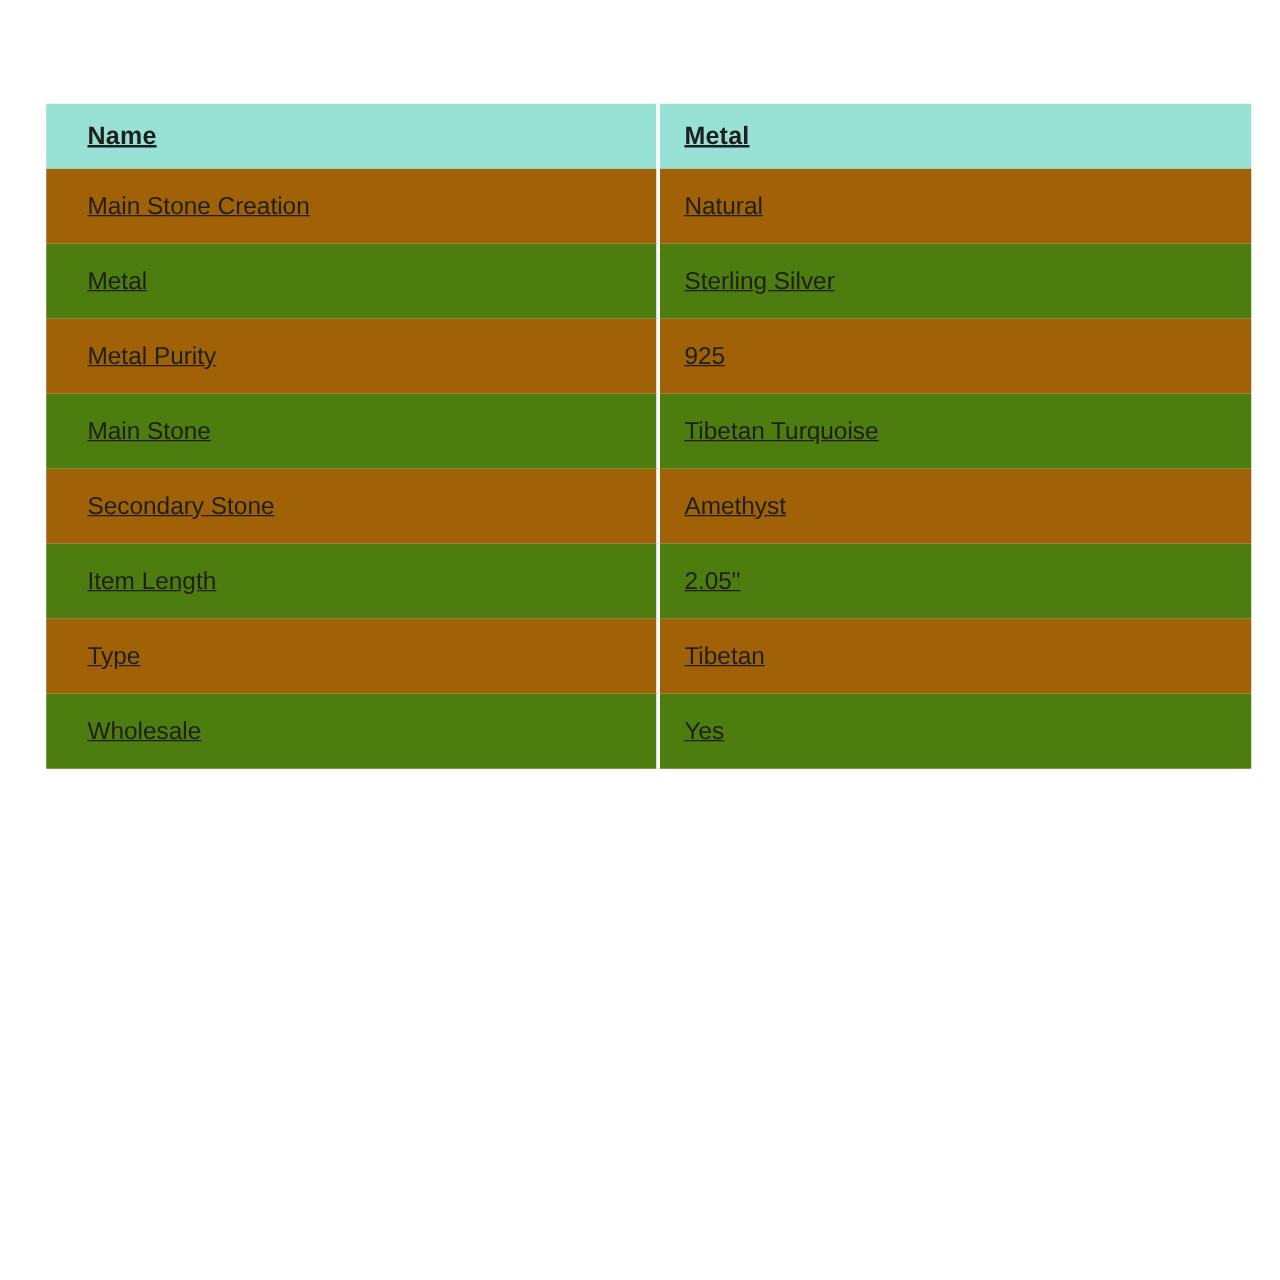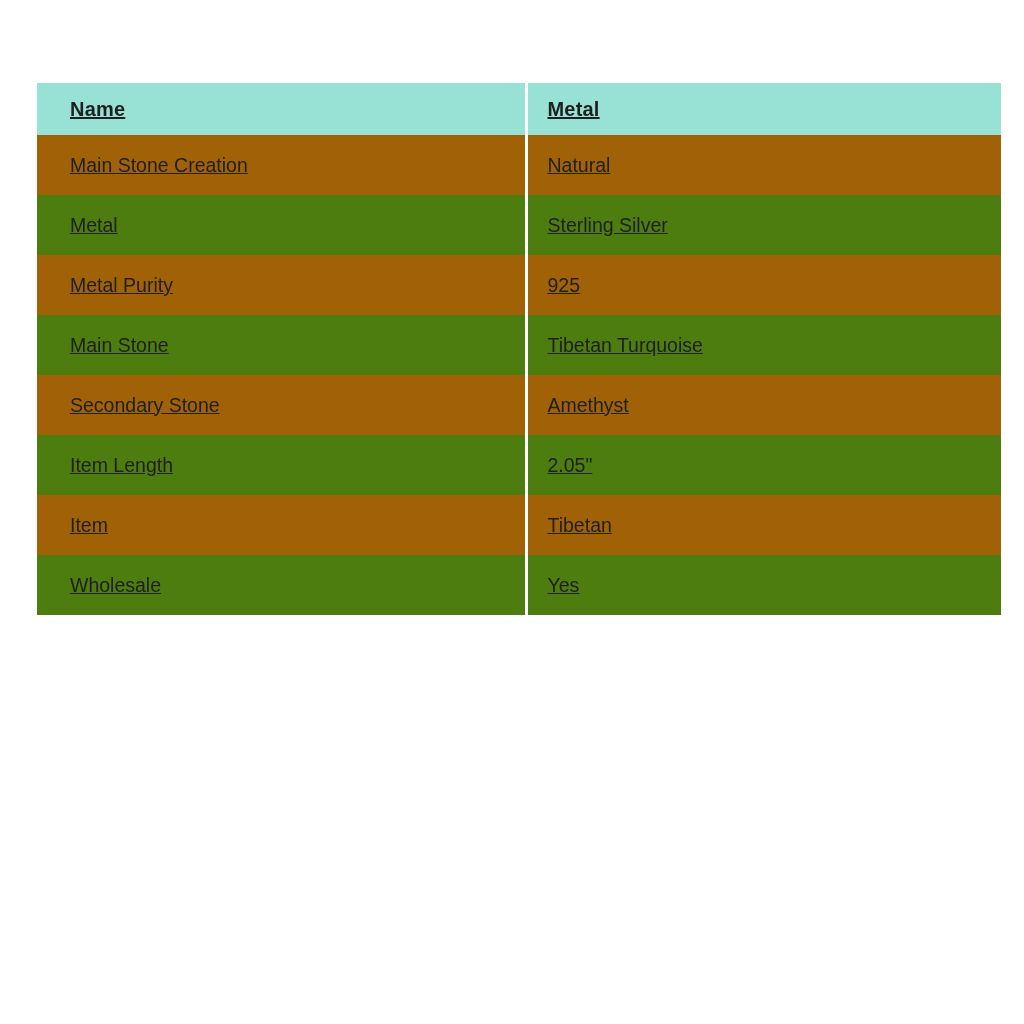--- a/index.html
+++ b/index.html
@@ -82,21 +82,21 @@
     </tr>
     <tr>
       <td class="name-cell">Secondary Stone</td>
       <td class="value-cell">Amethyst</td>
     </tr>
     <tr class="stripe">
       <td class="name-cell">Item Length</td>
       <td class="value-cell">2.05"</td>
     </tr>
     <tr>
-      <td class="name-cell">Item</td>
+      <td class="name-cell">Type</td>
       <td class="value-cell">Tibetan</td>
     </tr>
     <tr class="stripe">
       <td class="name-cell">Wholesale</td>
       <td class="value-cell">Yes</td>
     </tr>
   </tbody>
 </table>
 
 </body></html>

